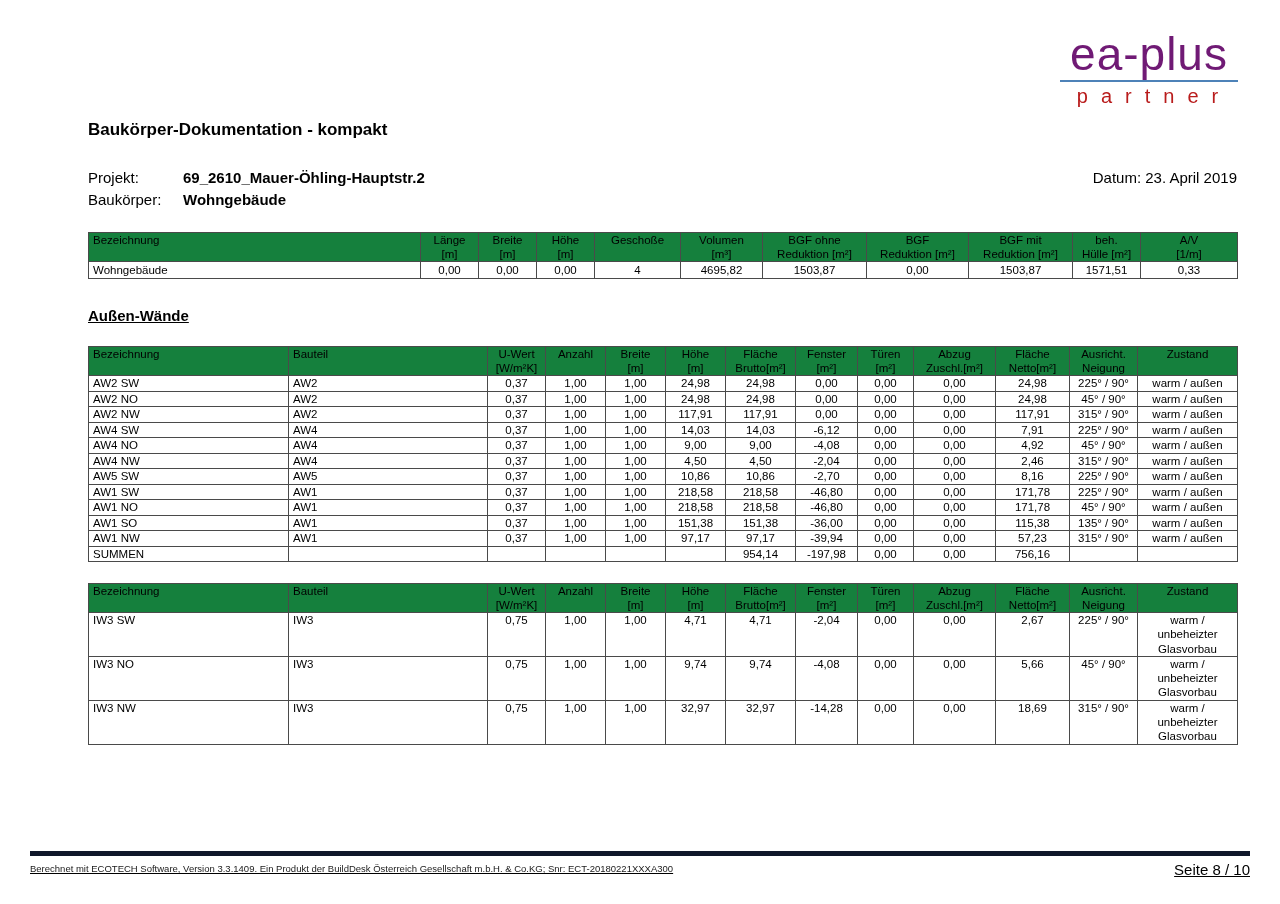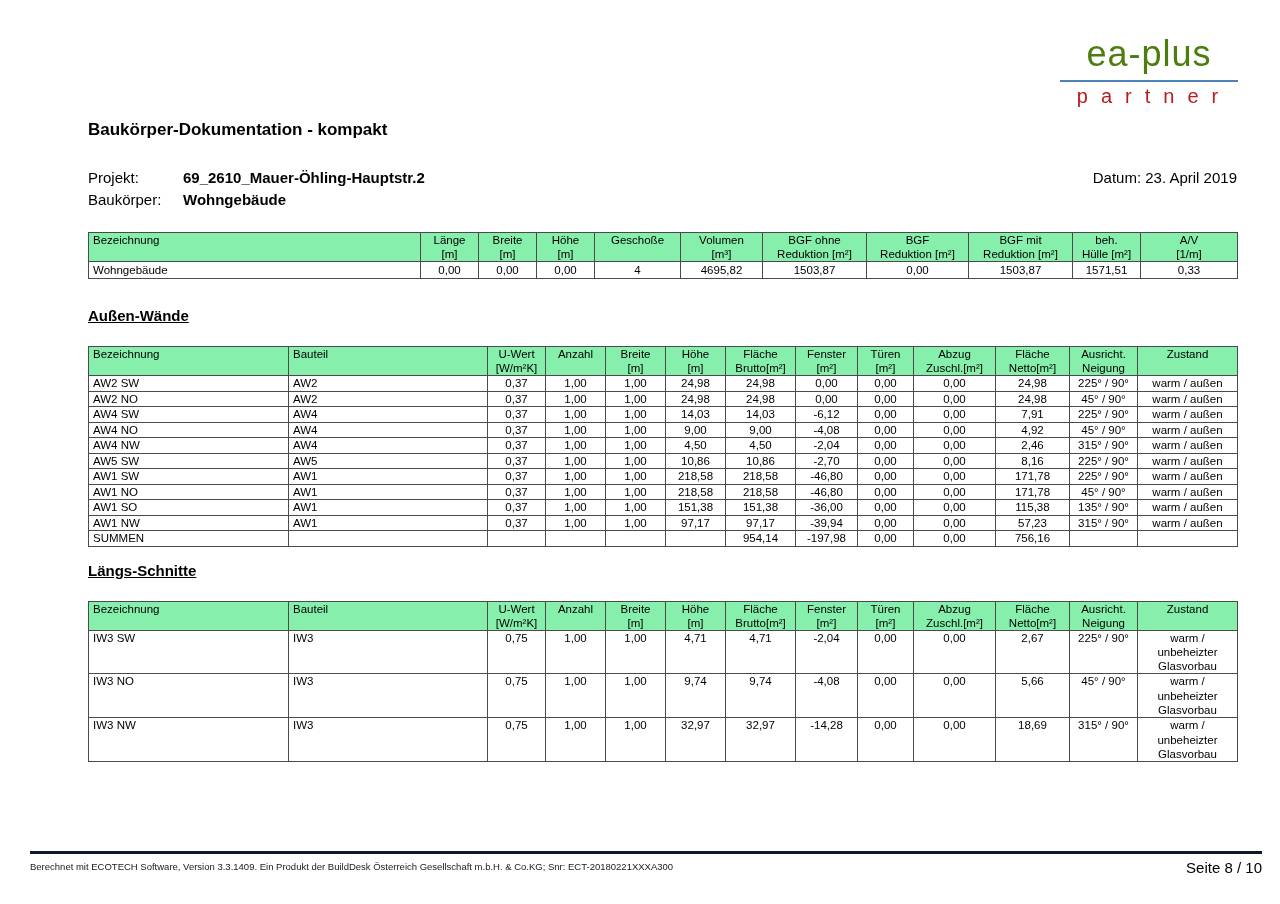--- a/index.html
+++ b/index.html
@@ -2,49 +2,49 @@
 <html><head>
 <meta charset="utf-8">
 <style>
   * { margin:0; padding:0; box-sizing:border-box; }
   html,body { background:#ffffff; }
   body { font-family:"Liberation Sans", sans-serif; color:#000; }
   .page { position:relative; width:1280px; height:904px; background:#fff; overflow:hidden; }
 
   
   .logo { position:absolute; top:30px; right:40px; width:182px; text-align:center; }
-  .logo-main { font-size:36px; line-height:48px; color:#4d7c0f; letter-spacing:1px; font-weight:normal; }
+  .logo-main { font-size:46px; line-height:48px; color:#701a75; letter-spacing:1px; font-weight:normal; }
   .logo-rule { border-bottom:2px solid #4d82b8; margin:2px 2px 3px 2px; }
   .logo-sub { font-size:20px; color:#b91c1c; letter-spacing:13px; text-indent:10px; }
 
   .content { position:absolute; left:88px; top:120px; width:1149px; }
 
   .doc-title { font-size:17px; font-weight:bold; margin:0 0 27px 0; }
 
   .meta { font-size:15px; line-height:22px; }
   .meta-row { display:flex; justify-content:space-between; }
   .meta-label { display:inline-block; width:95px; }
   .meta-value { font-weight:bold; }
   .meta-date { font-weight:normal; }
 
   .section-title { font-size:15px; font-weight:bold; text-decoration:underline; line-height:18px; }
   .st-1 { margin-top:42px; }
   .st-2 { margin-top:28px; }
   .st-3 { margin-top:15px; }
 
   table { border-collapse:collapse; width:1149px; table-layout:fixed; margin-top:21px; font-size:11.5px; }
   th, td { border:1px solid #4a4a4a; padding:0 4px; text-align:center; vertical-align:top; overflow:hidden; white-space:pre-line; }
-  thead th { background:#86efac; font-weight:normal; line-height:14px; height:29px; }
+  thead th { background:#15803d; font-weight:normal; line-height:14px; height:29px; }
   tbody td { line-height:14.5px; }
   th.left, td.left { text-align:left; }
   .t3 tbody td { height:43px; line-height:14.3px; }
   .t1 tbody td { line-height:16px; }
 
-  .footer { position:absolute; left:30px; right:18px; top:851px; border-top:3px solid #0f172a; padding-top:7px;
-            display:flex; justify-content:space-between; align-items:flex-start; }
+  .footer { position:absolute; left:30px; right:30px; top:851px; border-top:5px solid #0f172a; padding-top:7px;
+            display:flex; justify-content:space-between; align-items:flex-start;text-decoration:underline; }
   .footer-left { font-size:9.5px; color:#1a1a1a; }
   .footer-right { font-size:15px; color:#000; margin-top:-2px; }
 </style>
 </head>
 <body>
 
 <div class="page">
 
   <div class="logo">
     <div class="logo-main">ea-plus</div>
@@ -193,20 +193,35 @@
             <td>24,98</td>
             <td>24,98</td>
             <td>0,00</td>
             <td>0,00</td>
             <td>0,00</td>
             <td>24,98</td>
             <td>45° / 90°</td>
             <td>warm / außen</td>
           </tr>
           <tr>
+            <td class="left">AW2 NW</td>
+            <td class="left">AW2</td>
+            <td>0,37</td>
+            <td>1,00</td>
+            <td>1,00</td>
+            <td>117,91</td>
+            <td>117,91</td>
+            <td>0,00</td>
+            <td>0,00</td>
+            <td>0,00</td>
+            <td>117,91</td>
+            <td>315° / 90°</td>
+            <td>warm / außen</td>
+          </tr>
+          <tr>
             <td class="left">AW4 SW</td>
             <td class="left">AW4</td>
             <td>0,37</td>
             <td>1,00</td>
             <td>1,00</td>
             <td>14,03</td>
             <td>14,03</td>
             <td>-6,12</td>
             <td>0,00</td>
             <td>0,00</td>
@@ -330,21 +345,20 @@
             <td>-197,98</td>
             <td>0,00</td>
             <td>0,00</td>
             <td>756,16</td>
             <td></td>
             <td></td>
           </tr>
         </tbody>
     </table>
 
-    <div class="section-title st-3">Längs-Schnitte</div>
     <table class="t3">
       <colgroup>
         <col style="width:200px">
           <col style="width:199px">
           <col style="width:58px">
           <col style="width:60px">
         <col style="width:60px">
           <col style="width:60px">
           <col style="width:70px">
           <col style="width:62px">

